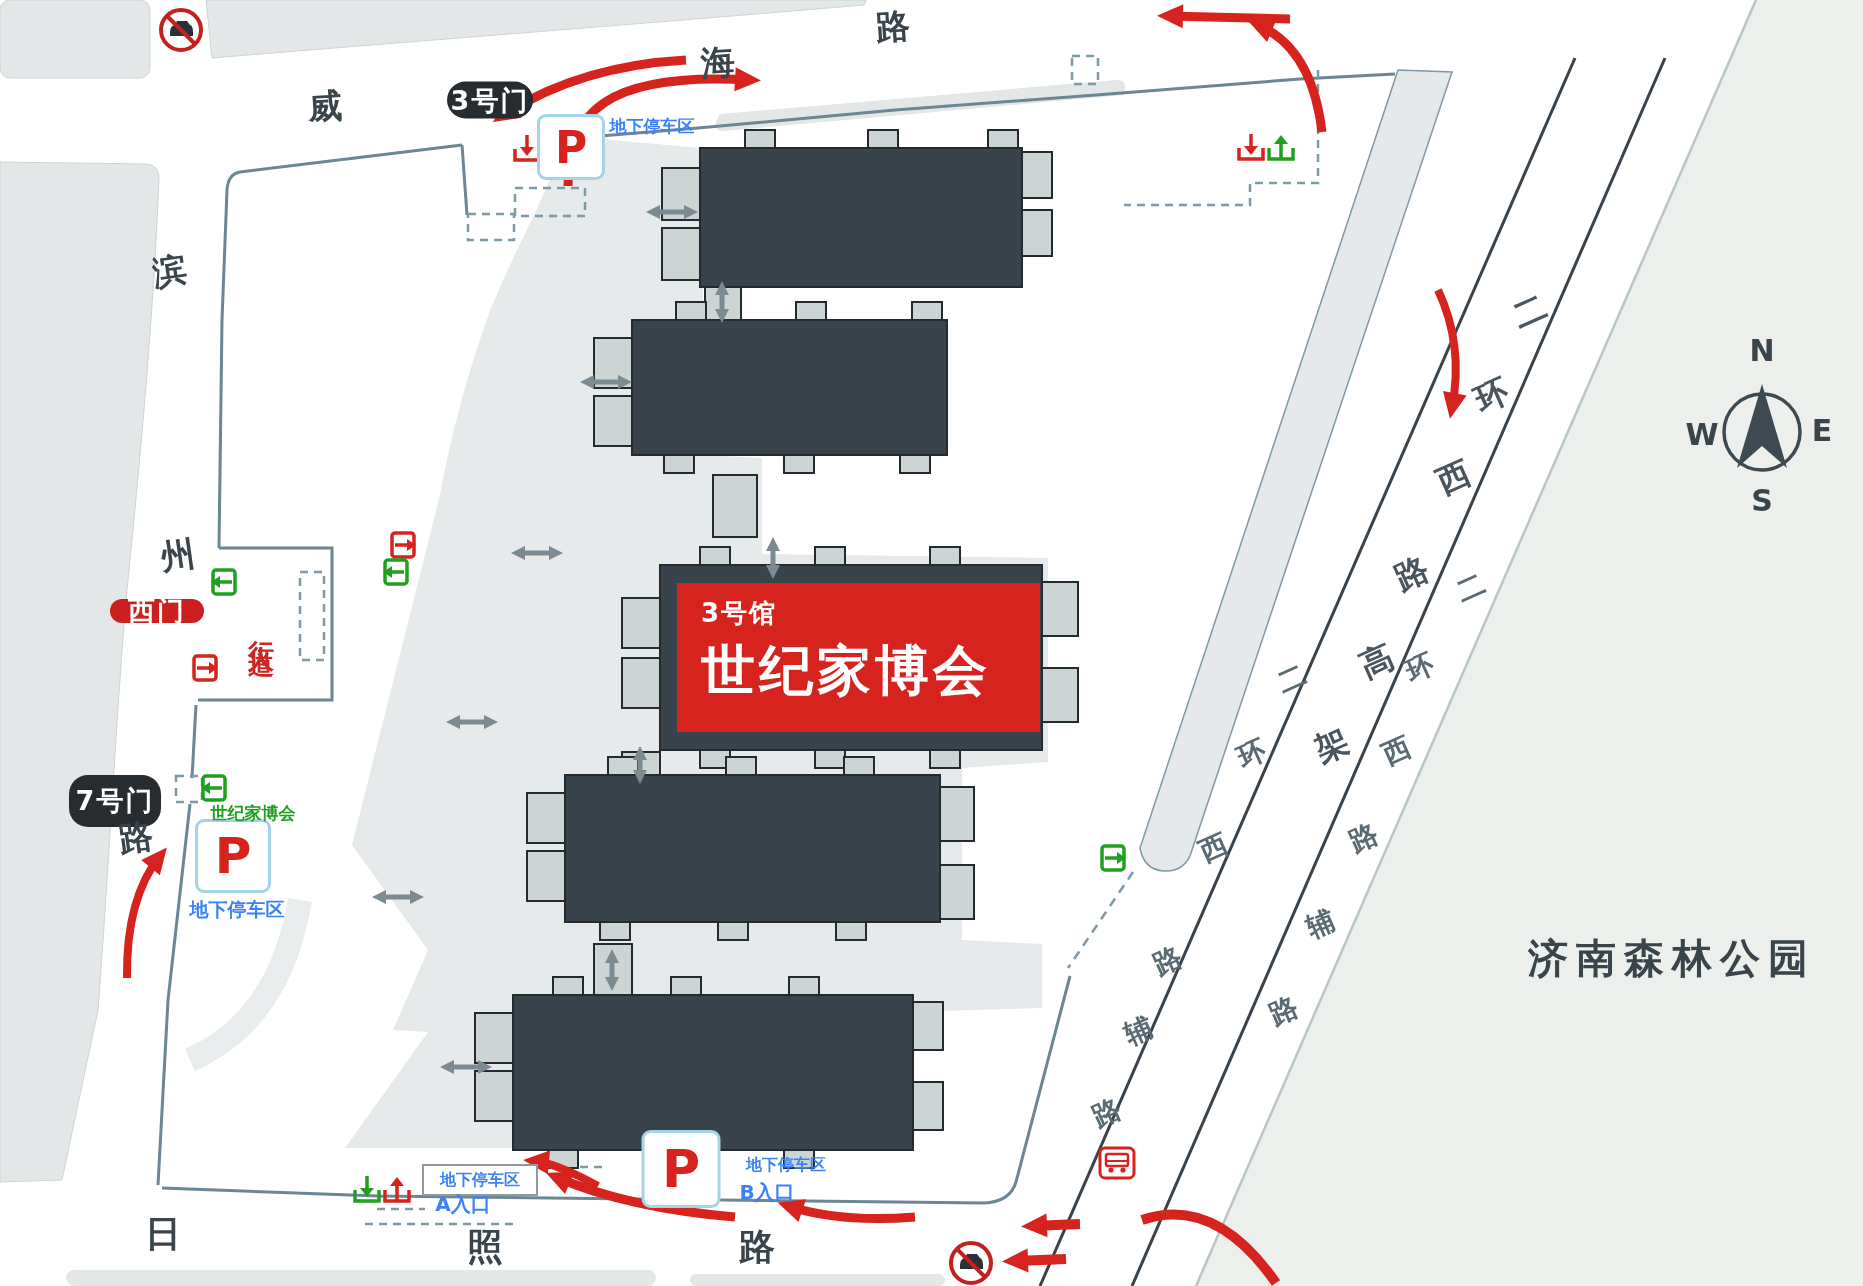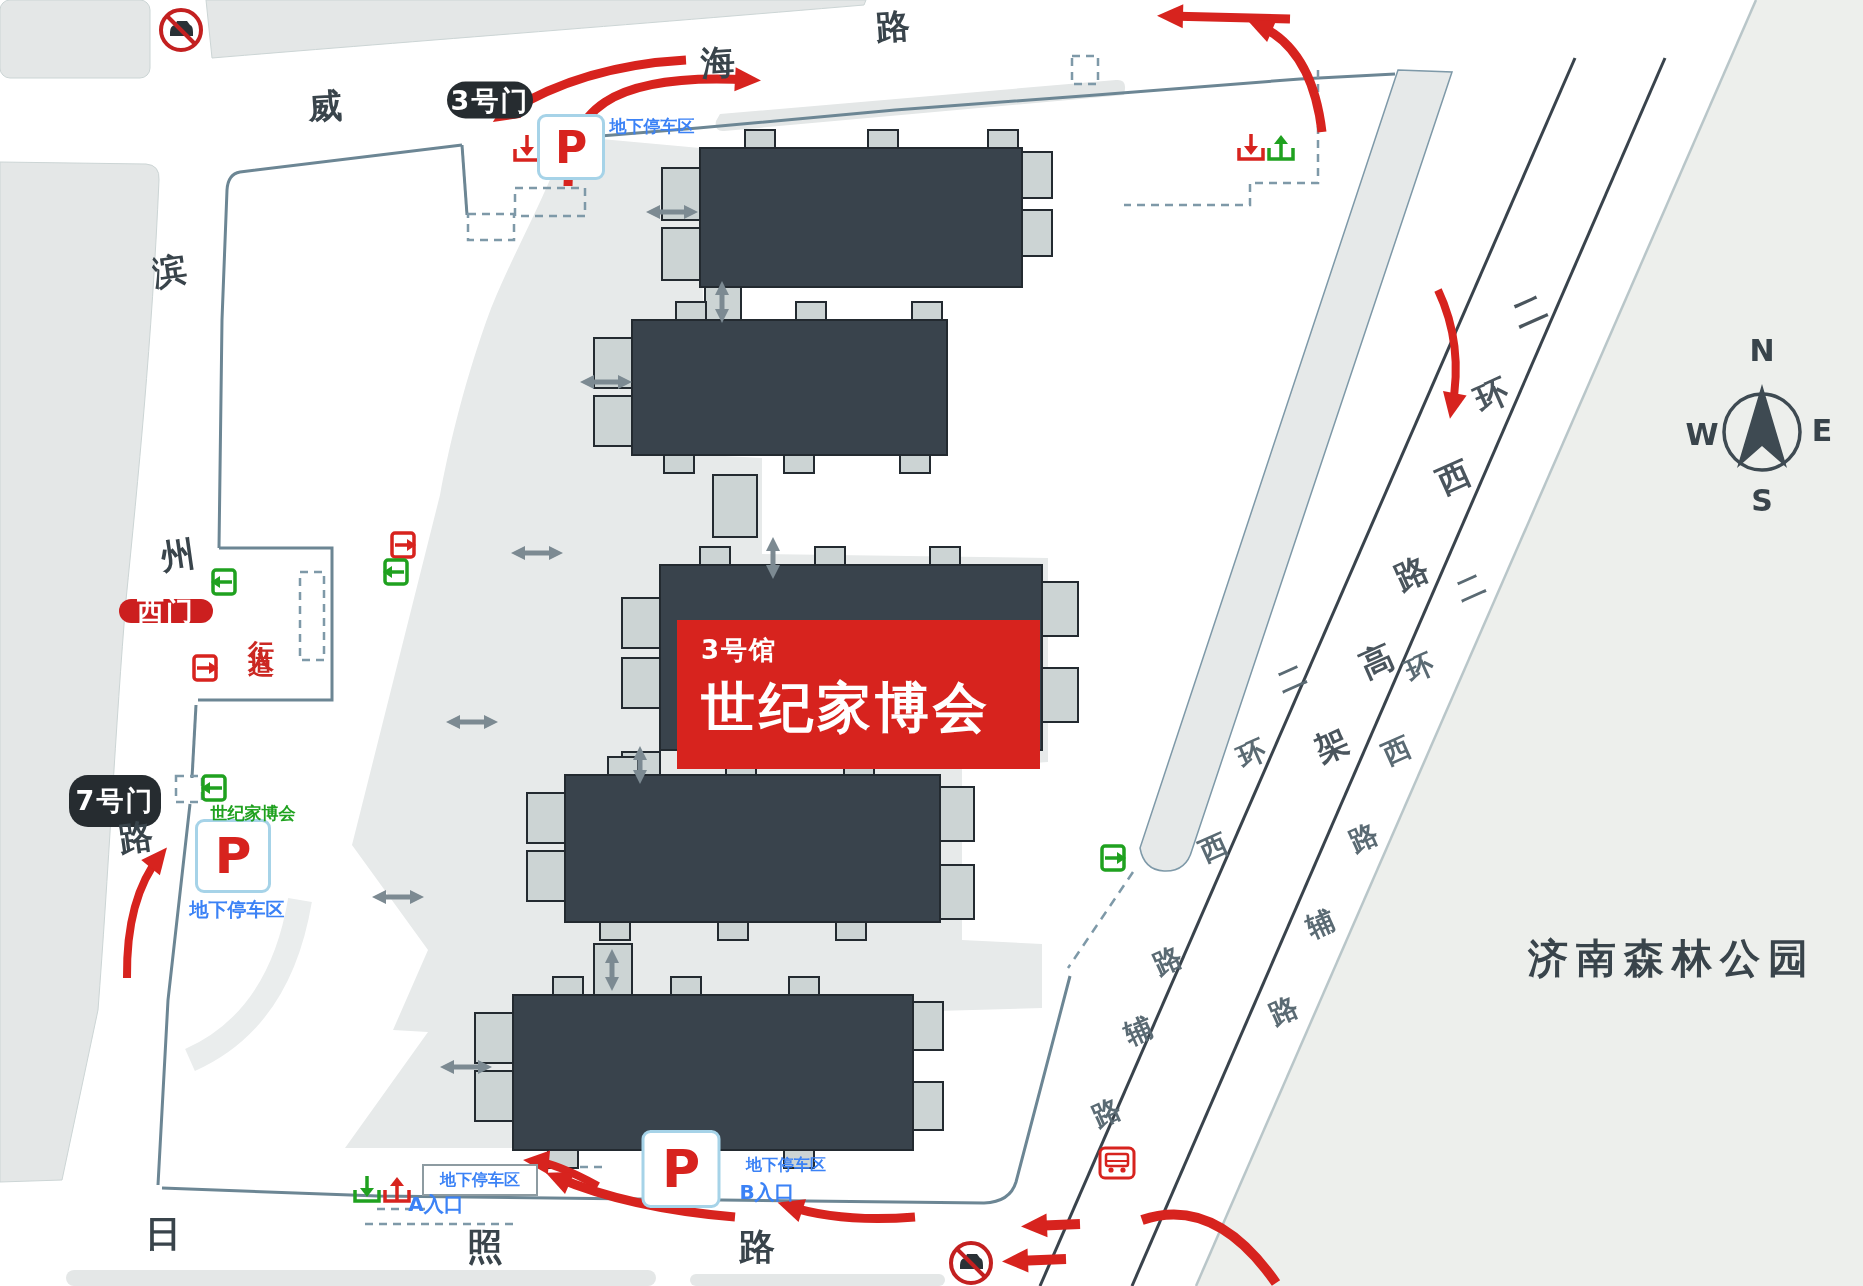--- a/index.html
+++ b/index.html
@@ -12,21 +12,21 @@
   .badge.dark{background:#262c30;}
   .badge.red{background:#cc1f1f;}
   .psign{position:absolute;transform:translate(-50%,-50%);background:#fff;border:3px solid #a6d3e8;
          border-radius:9px;display:flex;align-items:center;justify-content:center;
          color:#d7231e;font-weight:800;}
   .redtxt{color:#3b82f6;}
   .greentxt{color:#1fa11f;}
   .whitebox{position:absolute;background:#ffffff;border:2px solid #8d9ba1;display:flex;
             align-items:center;justify-content:center;}
   #banner{position:absolute;left:677px;top:583px;width:363px;height:149px;background:#d7231e;
-          color:#fff;box-sizing:border-box;padding:13px 0 0 24px;margin-top:37px;}
+          color:#fff;box-sizing:border-box;padding:13px 0 0 24px;}
   #banner .hallno{font-size:26px;font-weight:700;letter-spacing:2px;}
   #banner .title{font-size:54px;font-weight:800;letter-spacing:4px;margin-top:4px;}
   .cmp{position:absolute;transform:translate(-50%,-50%);font-weight:700;font-size:30px;color:#39444b;}
   #parkname{position:absolute;transform:translate(-50%,-50%);font-size:40px;font-weight:800;
             color:#39444b;letter-spacing:8px;white-space:nowrap;}
   .vert{writing-mode:vertical-rl;text-orientation:upright;letter-spacing:6px;}
 </style>
 </head>
 <body>
 
@@ -296,35 +296,35 @@
     <path d="M1762,384 L1787,468 L1762,446 L1737,468 Z" fill="#3e4a52"></path>
   </g>
 </svg>
 
 <div id="banner">
   <div class="hallno">3号馆</div>
   <div class="title">世纪家博会</div>
 </div>
 
 <div class="badge dark" style="left:490px;top:100px;width:86px;height:37px;border-radius:19px;">3号门</div>
-<div class="badge red" style="left:166px;top:611px;width:94px;height:24px;border-radius:19px;">西门</div>
+<div class="badge red" style="left:157px;top:611px;width:94px;height:24px;border-radius:19px;">西门</div>
 <div class="badge dark" style="left:115px;top:801px;width:92px;height:52px;border-radius:19px;">7号门</div>
 
 <div class="psign" style="left:571px;top:147px;width:62px;height:60px;font-size:44px;">P</div>
 <div class="psign" style="left:233px;top:856px;width:70px;height:68px;font-size:50px;">P</div>
 <div class="psign" style="left:681px;top:1169px;width:73px;height:72px;font-size:52px;">P</div>
 
 <div class="lbl redtxt" style="left:652px;top:126px;font-size:17px;">地下停车区</div>
 <div class="lbl redtxt" style="left:237px;top:910px;font-size:19px;">地下停车区</div>
 <div class="lbl redtxt" style="left:786px;top:1165px;font-size:16px;">地下停车区</div>
 <div class="lbl redtxt" style="left:767px;top:1192px;font-size:20px;">B入口</div>
 <div class="whitebox" style="left:422px;top:1164px;width:112px;height:28px;">
   <span class="redtxt" style="font-size:16px;font-weight:700;">地下停车区</span>
 </div>
-<div class="lbl redtxt" style="left:436px;top:1204px;font-size:20px;">A入口</div>
+<div class="lbl redtxt" style="left:463px;top:1204px;font-size:20px;">A入口</div>
 <div class="lbl greentxt" style="left:253px;top:813px;font-size:17px;">世纪家博会</div>
 <div class="lbl redtxt vert" style="left:262px;top:628px;font-size:26px;color:#cb2823;">行人道</div>
 
 <div id="parkname" style="left:1672px;top:958px;">济南森林公园</div>
 
 <div class="cmp" style="left:1762px;top:350px;">N</div>
 <div class="cmp" style="left:1702px;top:434px;">W</div>
 <div class="cmp" style="left:1822px;top:430px;">E</div>
 <div class="cmp" style="left:1762px;top:500px;">S</div>
 

